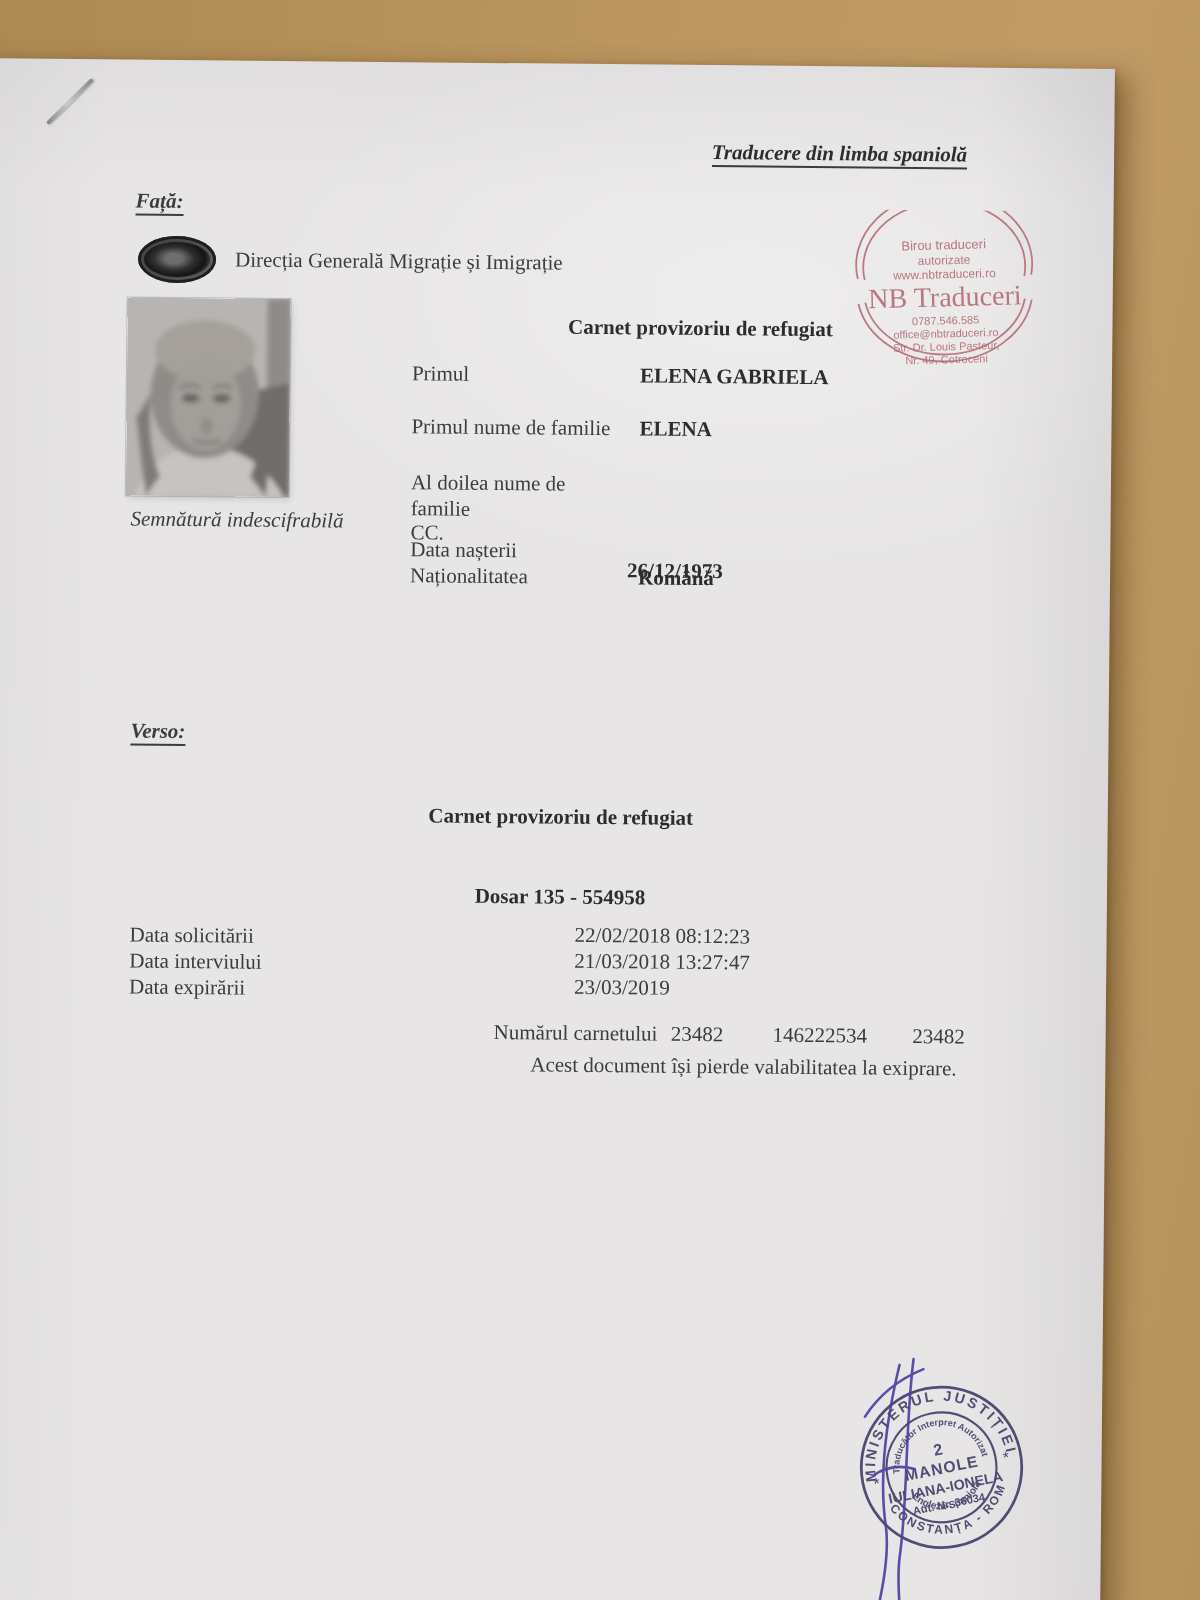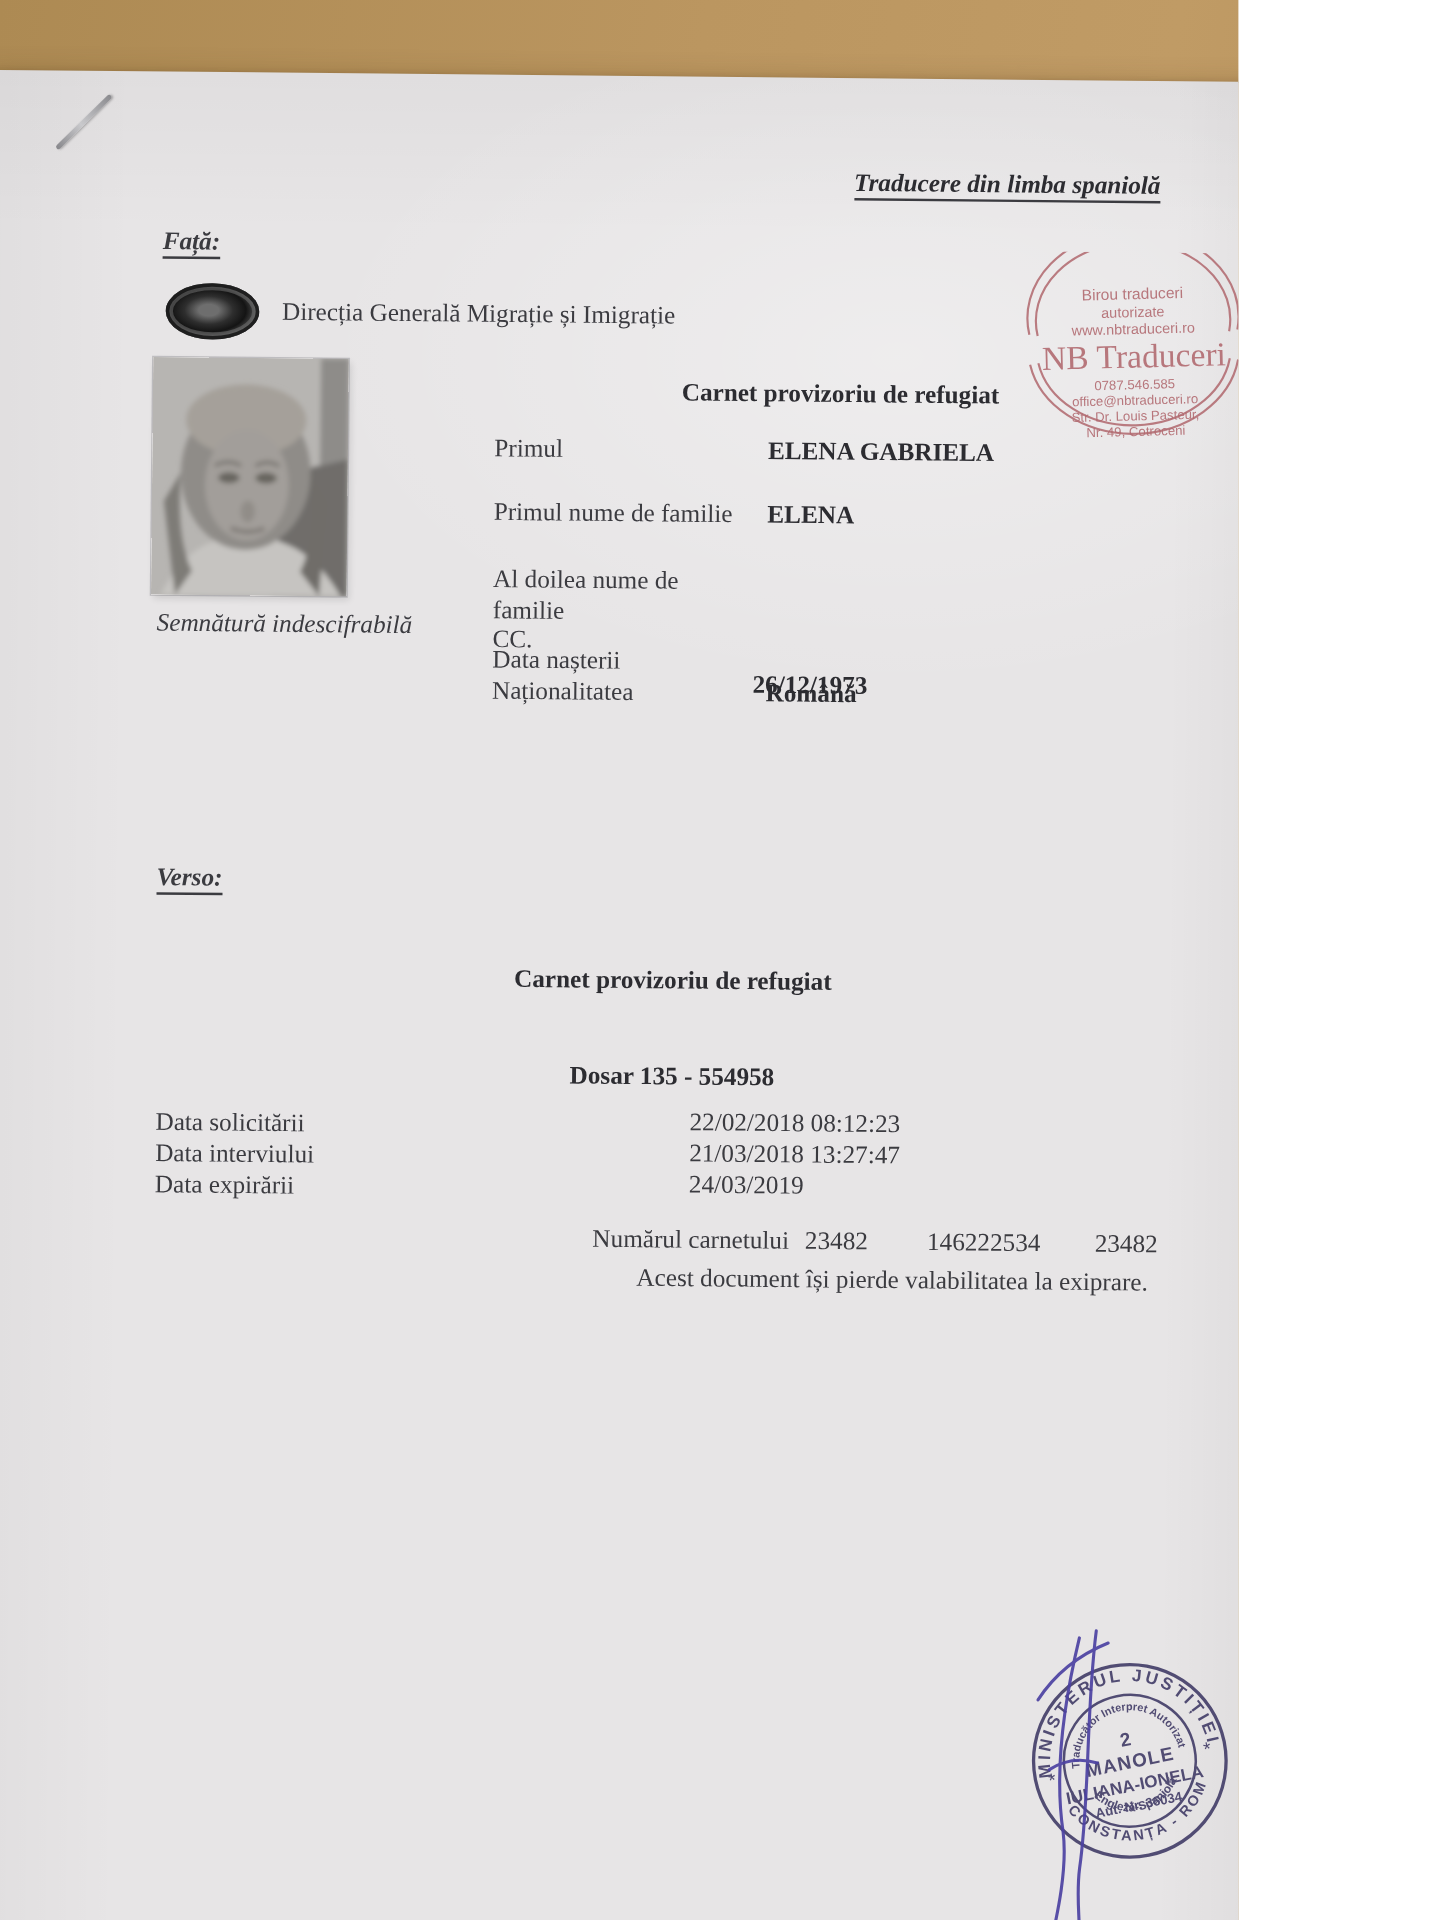--- a/index.html
+++ b/index.html
@@ -1,16 +1,16 @@
 <!DOCTYPE html>
 <html><head>
 <meta charset="utf-8">
 <style>
   html,body{margin:0;padding:0;}
-  .stage{position:relative;width:1032px;height:1600px;overflow:hidden;
+  .stage{position:relative;width:1200px;height:1600px;overflow:hidden;
     background:linear-gradient(100deg,#ad8a53 0%,#bb9660 45%,#c09b65 75%,#b6925c 100%);
     font-family:"Liberation Serif",serif;}
   .paper{position:absolute;left:-25px;top:58px;width:1140px;height:1660px;
     background:#e7e5e6;transform:rotate(0.55deg);transform-origin:top left;
     box-shadow:14px 8px 26px rgba(70,45,12,.42), 2px 2px 6px rgba(70,45,12,.3);}
   .paper::before{content:"";position:absolute;inset:0;pointer-events:none;
     background:
       radial-gradient(ellipse 700px 400px at 68% 14%, rgba(255,255,255,.30), rgba(255,255,255,0) 70%),
       linear-gradient(90deg, rgba(0,0,0,.035), rgba(0,0,0,0) 12%, rgba(0,0,0,0) 88%, rgba(0,0,0,.06)),
       linear-gradient(180deg, rgba(0,0,0,.03), rgba(0,0,0,0) 8%);}
@@ -141,21 +141,21 @@
     <div class="row t" style="left:163px;top:862px;">
       <span class="lab">Data solicitării</span>
       <span class="val" style="left:445px;top:-4px;">22/02/2018 08:12:23</span>
     </div>
     <div class="row t" style="left:163px;top:888px;">
       <span class="lab">Data interviului</span>
       <span class="val" style="left:445px;top:-4px;">21/03/2018 13:27:47</span>
     </div>
     <div class="row t" style="left:163px;top:914px;">
       <span class="lab">Data expirării</span>
-      <span class="val" style="left:445px;top:-4px;">24/03/2019</span>
+      <span class="val" style="left:445px;top:-4px;">23/03/2019</span>
     </div>
 
     <div class="abs t" style="left:528px;top:956px;white-space:nowrap;">
       <span>Numărul carnetului</span>
       <span style="margin-left:8px;">23482</span>
       <span style="margin-left:44px;">146222534</span>
       <span style="margin-left:40px;">23482</span>
     </div>
 
     <div class="abs t" style="left:565px;top:988px;white-space:nowrap;">Acest document își pierde valabilitatea la exiprare.</div>

